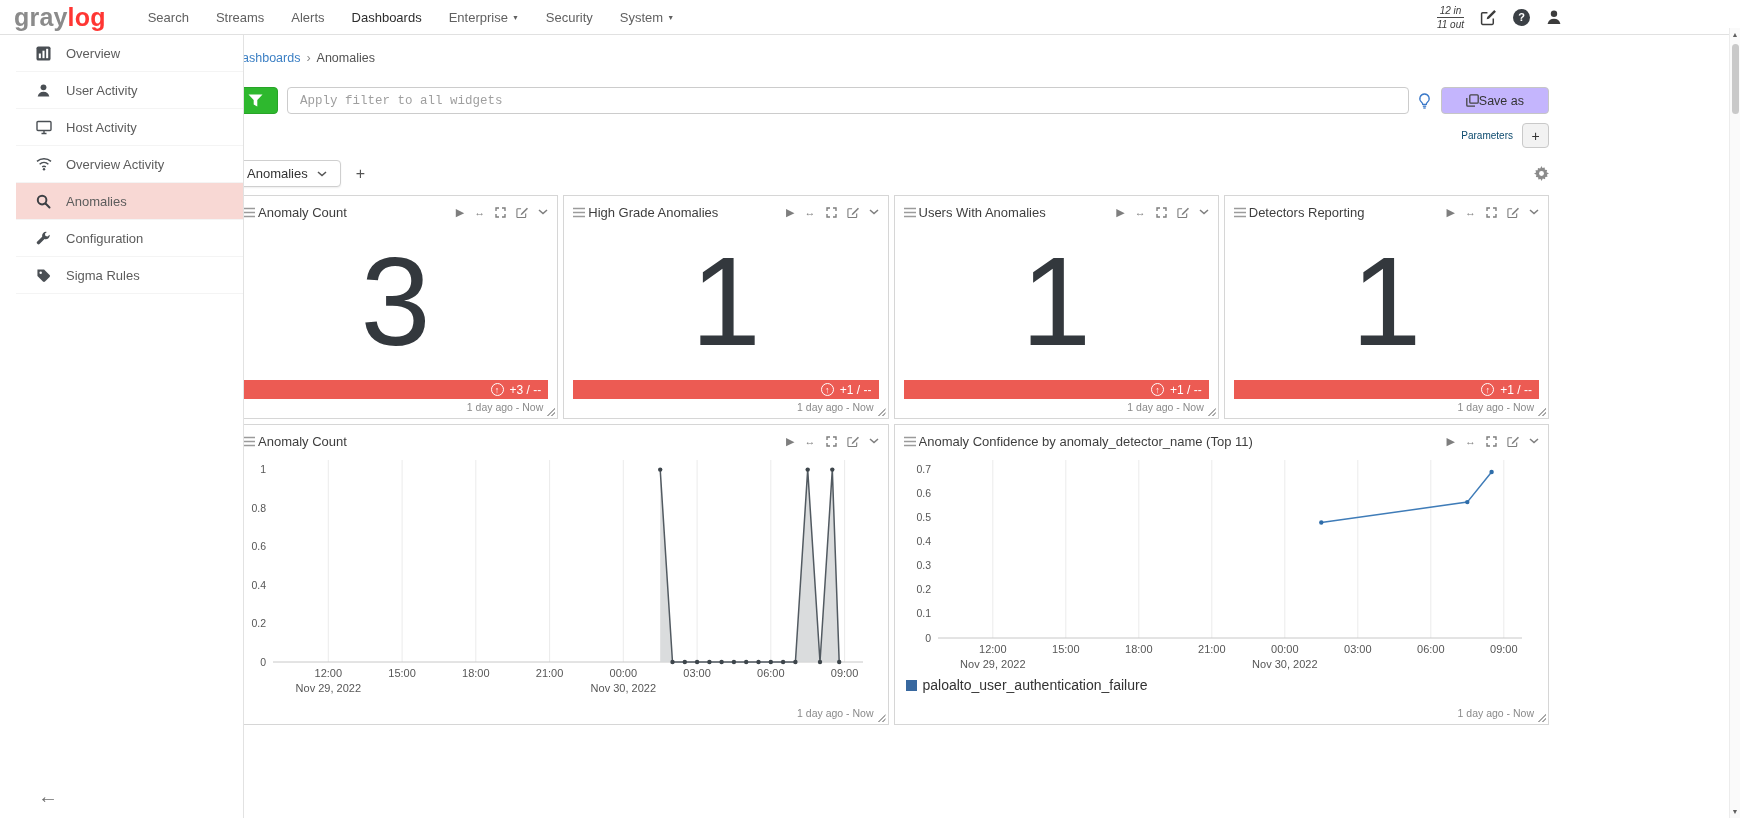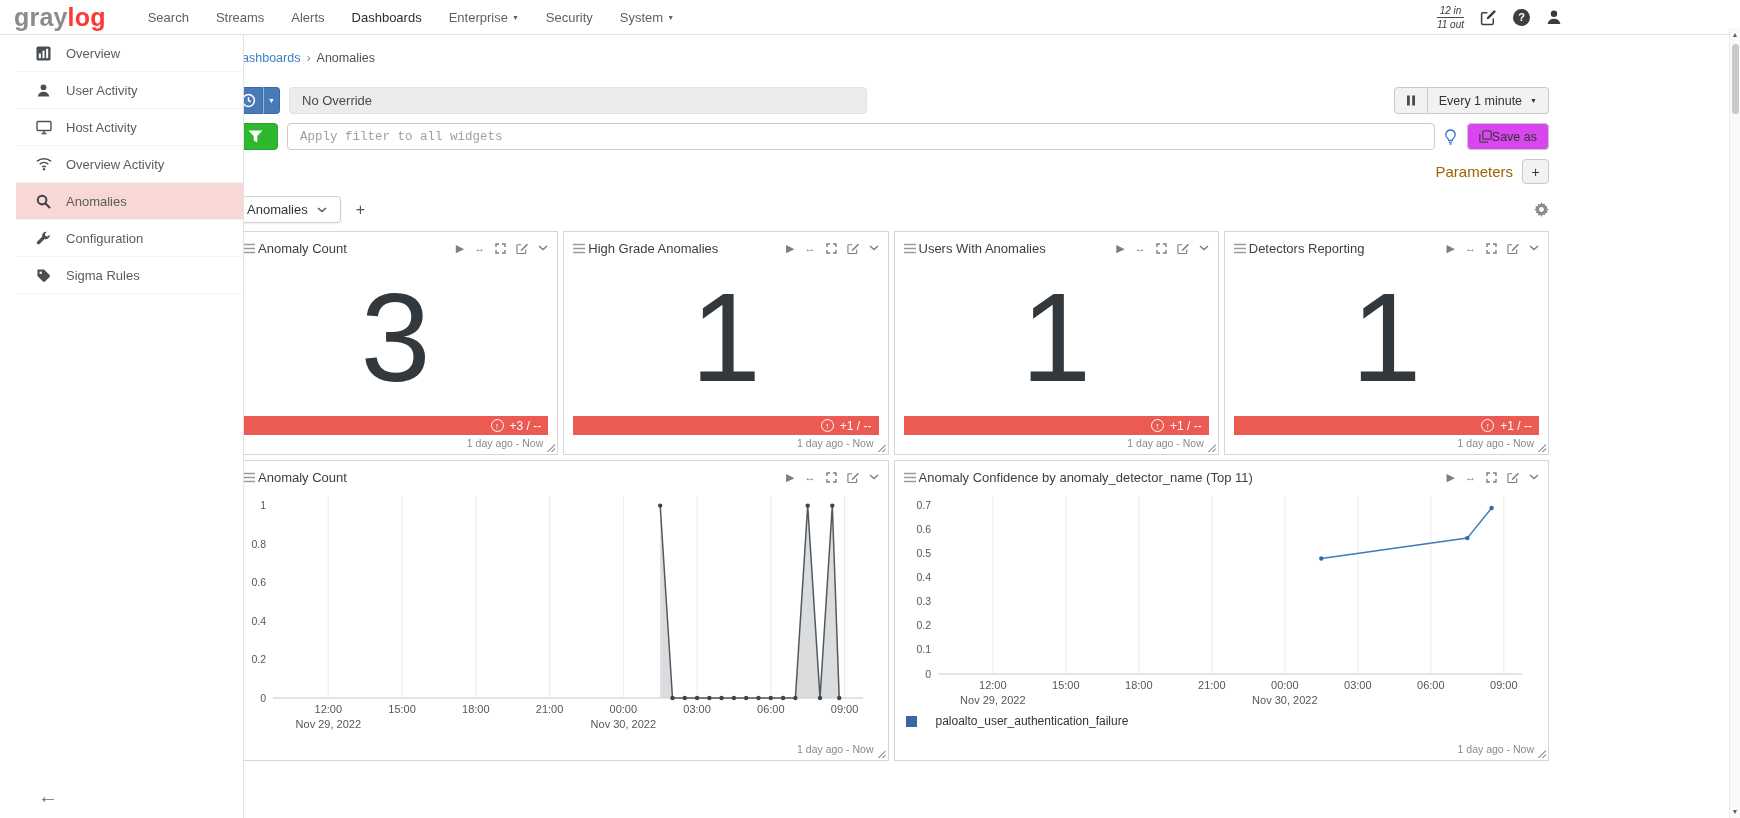--- a/index.html
+++ b/index.html
@@ -55,24 +55,24 @@
   .interval-btn{border-radius:0 4px 4px 0;border-left:none;padding:0 11px;gap:8px}
   .interval-btn .caret{color:#333;vertical-align:1px;margin-left:0}
 
   .filter-btn{width:45px;height:27px;background:var(--filter-green,#2eb82e);border:1px solid #28a428;
     border-radius:4px;margin-right:9px;display:flex;align-items:center;justify-content:center;cursor:pointer;flex:none}
   .filter-input{flex:1;height:27px;border:1px solid #ccc;border-radius:4px;padding:0 12px;outline:none;
     font-family:"Liberation Mono","DejaVu Sans Mono",monospace;font-size:12.5px;color:#333}
   .filter-input::placeholder{color:#9f9f9f}
   .bulb-btn{width:32px;height:27px;background:transparent;border:none;display:flex;align-items:center;
     justify-content:center;cursor:pointer;flex:none}
-  .saveas-btn{background:#d946ef;border:1px solid #c6c6c6;padding:0 11px;flex:none}
+  .saveas-btn{background:#c4b5fd;border:1px solid #c6c6c6;padding:0 24px;flex:none}
 
   .params-row{display:flex;justify-content:flex-end;align-items:center;gap:9px;margin-top:2px}
-  .params-label{font-size:15px;color:#a16207}
+  .params-label{font-size:10px;color:#0c4a6e}
   .plus-btn{width:27px;height:25px;font-size:14px}
 
   .tab-row{display:flex;align-items:center;margin-top:12px}
   .tab{background:#fff;border:1px solid #cfcfcf;border-radius:4px;height:27px;padding:0 13px;display:flex;
     align-items:center;gap:9px;font-size:13px;color:#333;box-shadow:0 1px 2px rgba(0,0,0,.07);cursor:pointer}
   .tab-plus{margin-left:15px;color:#555;font-size:16px;cursor:pointer}
   .tab-gear{margin-left:auto;color:#8b8b8b;cursor:pointer;display:flex;align-items:center}
 
   
   .grid1{display:grid;grid-template-columns:repeat(4,1fr);gap:5px;margin-top:8px}
@@ -89,21 +89,21 @@
   .trend{height:19px;flex:none;background:var(--accent-red,#ec5b53);display:flex;align-items:center;
     justify-content:flex-end;gap:6px;padding:0 7px;color:#fff;font-size:12px}
   .trend-circle{width:13px;height:13px;border:1.4px solid #fff;border-radius:50%;display:flex;align-items:center;
     justify-content:center;color:#fff;font-size:9px;font-weight:bold;flex:none}
   .w-foot{height:16px;flex:none;margin-top:auto;display:flex;justify-content:flex-end;align-items:center;
     font-size:10.5px;color:#8a8a8a;padding-right:5px}
   .resize-corner{position:absolute;right:2px;bottom:2px;width:9px;height:9px;cursor:nwse-resize;
     clip-path:polygon(100% 0,100% 100%,0 100%);
     background:repeating-linear-gradient(-45deg,#ffffff 0 1.5px,#a8a8a8 1.5px 3px)}
   .chart-box{flex:none}
-  .legend{height:18px;display:flex;align-items:center;gap:19px;font-size:12px;color:#333;padding-left:2px;flex:none}
+  .legend{height:18px;display:flex;align-items:center;gap:6px;font-size:14px;color:#333;padding-left:2px;flex:none}
   .swatch{width:11px;height:11px;flex:none;background:#38689f}
 
   
   .scrollbar{position:absolute;top:28px;right:0;width:11px;bottom:0;background:#fafafa;border-left:1px solid #ececec;z-index:7}
   .scroll-arrow{position:absolute;left:0;width:100%;text-align:center;font-size:7px;color:#606060;cursor:pointer}
   .scroll-arrow.up{top:3px}
   .scroll-arrow.down{bottom:3px}
   .scroll-thumb{position:absolute;top:16px;left:2px;width:7px;height:70px;background:#c9c9c9;border-radius:4px;cursor:pointer}
 </style>
 </head>
@@ -214,46 +214,20 @@
   </div>
   <span class="back-arrow">←</span>
 </aside>
 
 <main class="main">
 
   <div class="breadcrumb">
     <span class="bc-link">Dashboards</span><span class="bc-sep">›</span><span class="bc-current">Anomalies</span>
   </div>
 
-  <div class="ctrl-row">
-    <div class="time-btn-group">
-      <span class="time-btn">
-        <svg width="15" height="15" viewBox="0 0 16 16" fill="none" stroke="#fff" stroke-width="1.6">
-            <circle cx="8" cy="8" r="6.3"></circle>
-            <path d="M8 4.5V8l2.5 1.5"></path>
-          </svg>
-      </span>
-      <span class="time-caret">
-          <span>▼</span>
-        </span>
-    </div>
-    <input class="override-input" type="text" readonly="" value="No Override" style="">
-    <div class="right-group">
-      <span class="btn pause-btn">
-        <svg width="10" height="11" viewBox="0 0 10 11" fill="#4a4a4a">
-            <rect x="1" y="0.5" width="2.8" height="10"></rect>
-            <rect x="6.2" y="0.5" width="2.8" height="10"></rect>
-          </svg>
-      </span>
-      <span class="btn interval-btn">
-        <span>Every 1 minute</span>
-        <span class="caret">▼</span>
-      </span>
-    </div>
-  </div>
 
   <div class="ctrl-row">
     <span class="filter-btn">
       <svg width="15" height="13" viewBox="0 0 15 13" fill="#fff">
           <path d="M0.5 0.5h14L9.3 6v6.5l-3.6-2V6z"></path>
         </svg>
     </span>
     <input class="filter-input" type="text" placeholder="Apply filter to all widgets" style="">
     <span class="bulb-btn">
       <svg width="13" height="16" viewBox="0 0 13 16" fill="none" stroke="#3b79c9" stroke-width="1.3">

